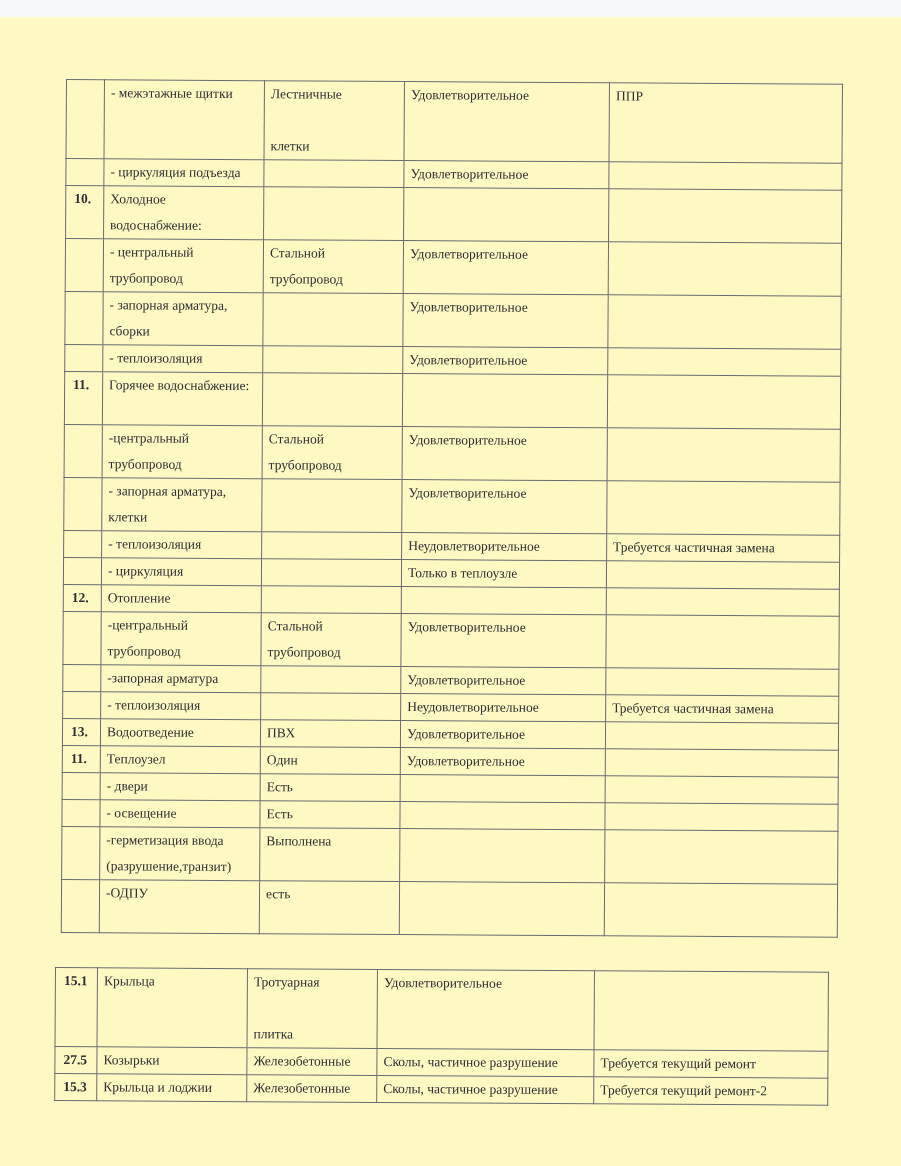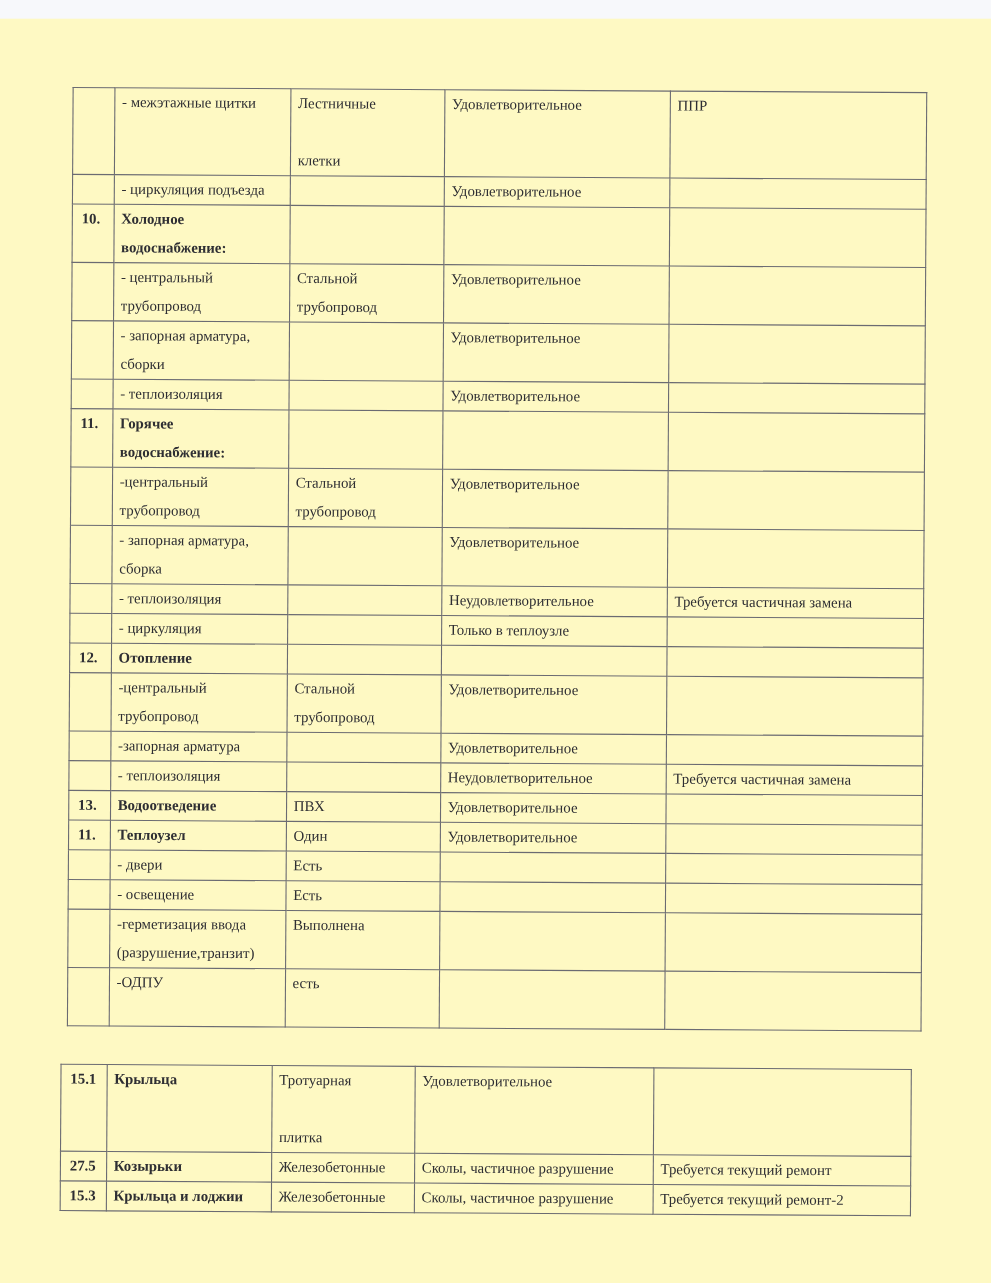--- a/index.html
+++ b/index.html
@@ -7,21 +7,21 @@
       width: 901px; height: 1166px; background: #f7f8fb; position: relative; overflow: hidden;
       font-family: "Liberation Serif", serif; color: #2a2a2e;
     }
     .page { position: absolute; left: 0; top: 17px; width: 901px; height: 1166px; background: #fef9c3; }
     table { border-collapse: collapse; position: absolute; table-layout: fixed; }
     td {
       border: 1px solid #6b6b72; vertical-align: top; font-size: 13.5px; line-height: 26px;
       padding: 0 6px; color: #2e2e33;
     }
     td.num { font-weight: bold; padding-left: 8px; }
-    td.bold { font-weight: bold; margin-top: 33px; }
+    td.bold { font-weight: normal; margin-top: 33px; }
     #t1 { left: 66px; top: 62px; width: 776px; transform: rotate(0.35deg); transform-origin: left top; }
     #t2 { left: 55px; top: 950px; width: 773px; transform: rotate(0.35deg); transform-origin: left top; }
     .tall2 td { height: 52px; }
     .tall3 td { height: 78px; }
     .r1 td { height: 26px; }
   </style>
 </head>
 <body>
 
 <div class="page">
@@ -85,21 +85,21 @@
         </tr>
         <tr class="tall2">
           <td class="num"></td>
           <td>-центральный трубопровод</td>
           <td>Стальной трубопровод</td>
           <td>Удовлетворительное</td>
           <td></td>
         </tr>
         <tr class="tall2">
           <td class="num"></td>
-          <td>- запорная арматура, сборка</td>
+          <td>- запорная арматура, клетки</td>
           <td></td>
           <td>Удовлетворительное</td>
           <td></td>
         </tr>
         <tr class="r1">
           <td class="num"></td>
           <td>- теплоизоляция</td>
           <td></td>
           <td>Неудовлетворительное</td>
           <td>Требуется частичная замена</td>

